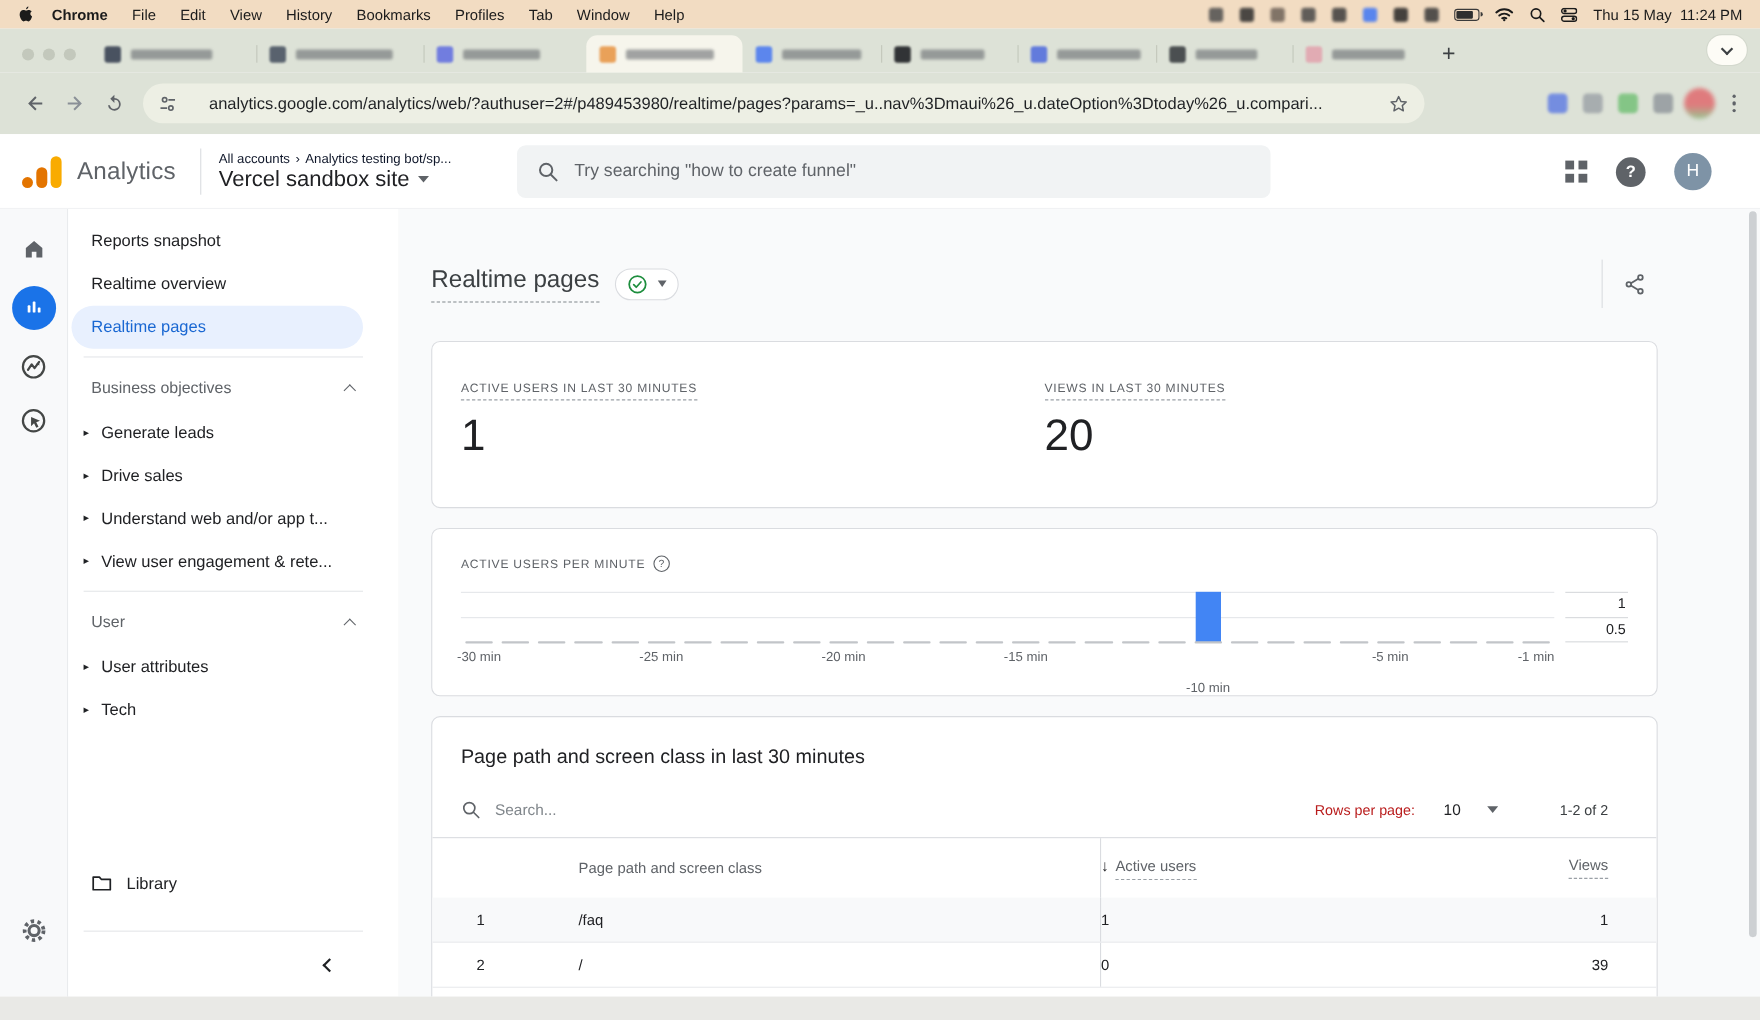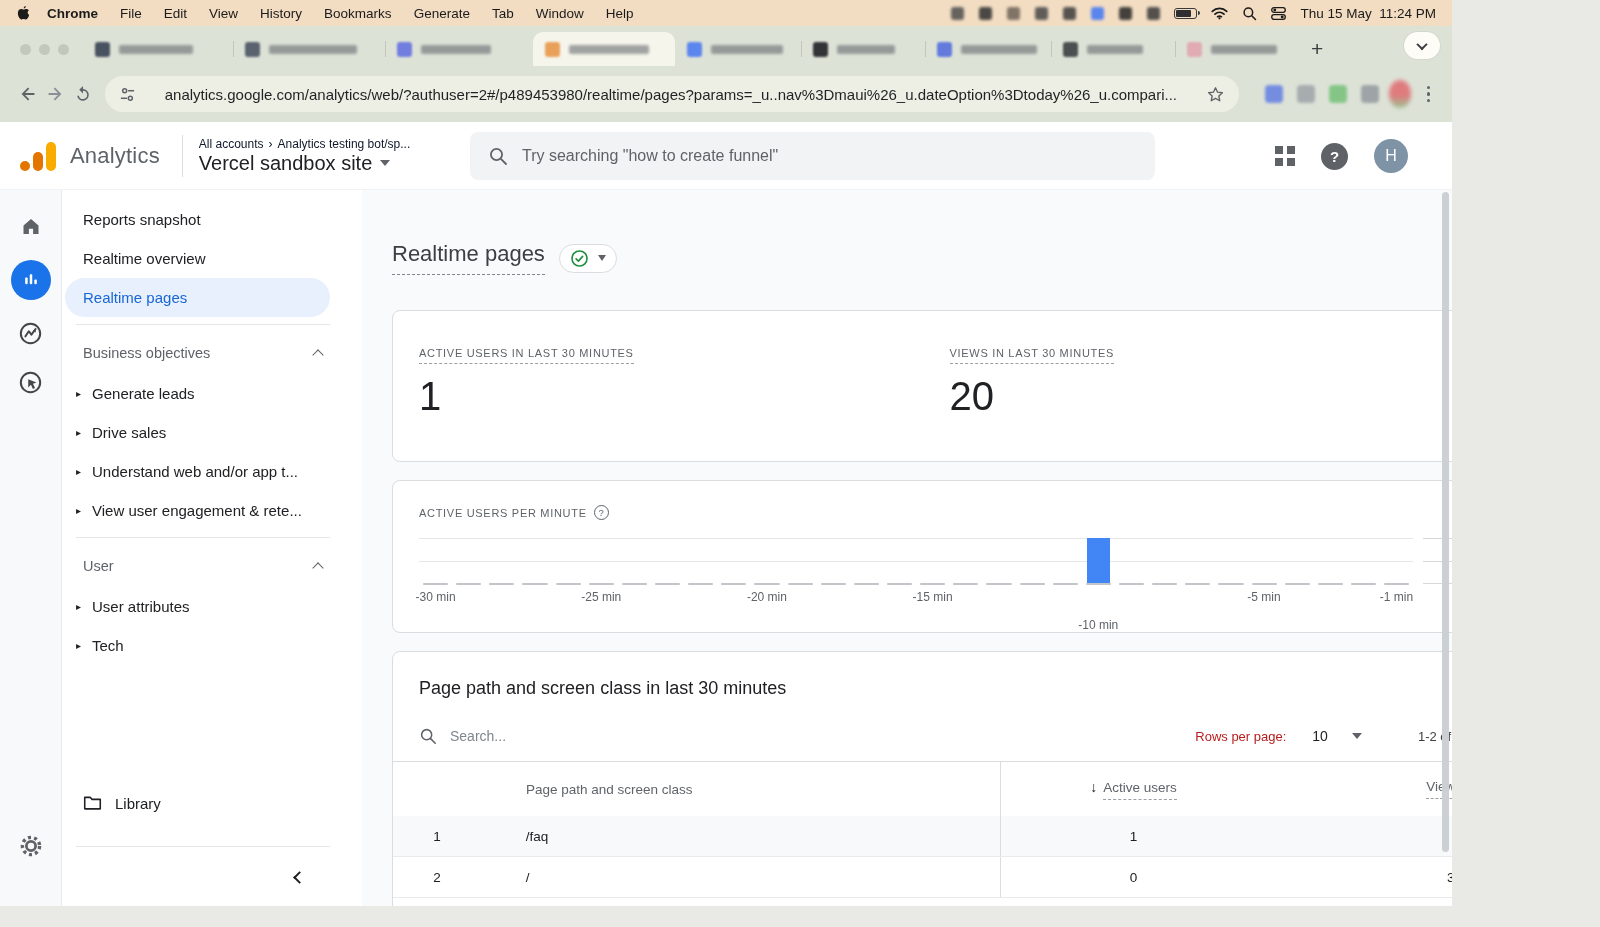--- a/index.html
+++ b/index.html
@@ -1,18 +1,18 @@
 <!DOCTYPE html>
 <html><head>
 <meta charset="utf-8">
 <style>
   *{box-sizing:border-box;margin:0;padding:0}
   html,body{width:1600px;height:927px}
   body{font-family:"Liberation Sans","DejaVu Sans",sans-serif;background:#e9e9e6;overflow:hidden;-webkit-font-smoothing:antialiased}
-  .screen{position:relative;width:1452px;height:927px;background:#fff;overflow:hidden}
+  .screen{position:relative;width:1600px;height:927px;background:#fff;overflow:hidden}
 
   
   .menubar{height:26px;background:#f2dcc2;display:flex;align-items:center;padding:0 16px;font-size:13.5px;color:#1b1b1b}
   .mb-apple{margin-right:6px;display:flex;align-items:center}
   .mb-item{padding:0 11px;white-space:nowrap}
   .mb-item.bold{font-weight:bold}
   .mb-right{margin-left:auto;display:flex;align-items:center;gap:14px}
   .statblur{width:13px;height:13px;border-radius:3px;filter:blur(1.4px);opacity:.85;display:inline-block}
   .battery{width:23px;height:11px;border:1px solid #3a3a3a;border-radius:3px;position:relative;display:inline-block}
   .battery i{position:absolute;left:1px;top:1px;bottom:1px;width:70%;background:#2f2f2f;border-radius:1px;display:block}
@@ -121,21 +121,21 @@
   .tsearch input{border:none;outline:none;background:transparent;font-size:14px;width:300px;font-family:inherit;color:#202124}
   .tsearch input::placeholder{color:#80868b}
   .tb-right{display:flex;align-items:center}
   .rpp-label{font-size:13px;color:#b91c1c}
   .rpp-val{font-size:14px;color:#202124;margin-left:26px}
   .rpp-caret{margin-left:24px}
   .pag{font-size:13px;color:#3c4043;margin-left:56px;margin-right:18px}
   .thead{border-top:1px solid #dadce0;height:55px;display:flex;align-items:center;font-size:13.5px;color:#5f6368}
   .th-path{width:608px;padding-left:133px}
   .t-right{width:507px;display:flex;align-items:center;padding-right:44px;border-left:1px solid #dadce0;height:100%}
-  .col-au{flex:1;text-align:center}
+  .col-au{flex:1;text-align:left}
   .col-v{width:196px;text-align:right}
   .th-underline{display:inline-block;border-bottom:1.5px dashed #9aa0a6;padding-bottom:4px}
   .sort-arrow{color:#202124;font-size:14px;margin-right:6px}
   .trow{height:41px;display:flex;align-items:center;font-size:13.5px;color:#202124;border-bottom:1px solid #e9eaed}
   .trow.alt{background:#f8f9fa}
   .c-idx{width:88px;text-align:center}
   .c-path{width:520px;padding-left:45px}
 
   .scrollthumb{position:absolute;right:3px;top:192px;width:7px;height:660px;background:#cdd0d3;border-radius:4px}
   .desk-band{position:absolute;left:0;right:0;bottom:0;height:21px;background:#e9e9e6}
@@ -153,21 +153,21 @@
           <path d="M10.5 1c.1 1.2-.9 2.6-2.2 2.6C8.1 2.4 9.3 1.1 10.5 1z" fill="#1b1b1b"></path>
         </svg>
     </span>
     <span id="mb-menus" style="display:flex">
         <span class="mb-item bold">Chrome</span>
         <span class="mb-item">File</span>
         <span class="mb-item">Edit</span>
         <span class="mb-item">View</span>
         <span class="mb-item">History</span>
         <span class="mb-item">Bookmarks</span>
-        <span class="mb-item">Generate</span>
+        <span class="mb-item">Profiles</span>
         <span class="mb-item">Tab</span>
         <span class="mb-item">Window</span>
         <span class="mb-item">Help</span>
       </span>
     <span class="mb-right">
       <span id="mb-status" style="display:flex;align-items:center;gap:15px">
           <span class="statblur" style="background: rgb(78, 78, 78);"></span>
           <span class="statblur" style="background: rgb(46, 46, 46);"></span>
           <span class="statblur" style="background: rgb(110, 98, 88);"></span>
           <span class="statblur" style="background: rgb(71, 71, 71);"></span>

